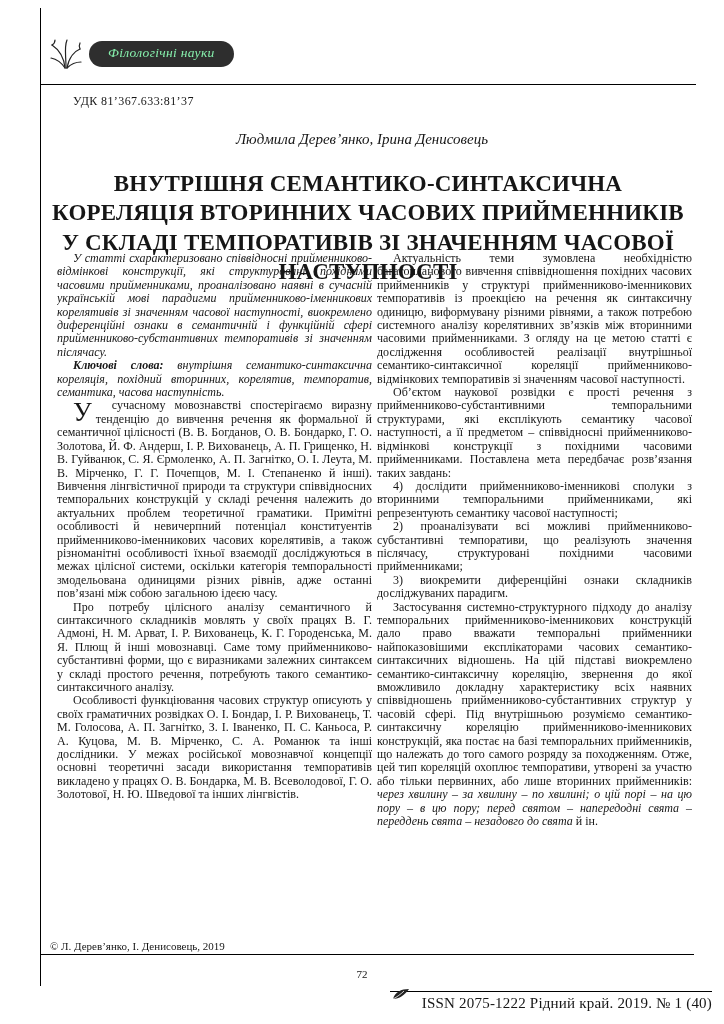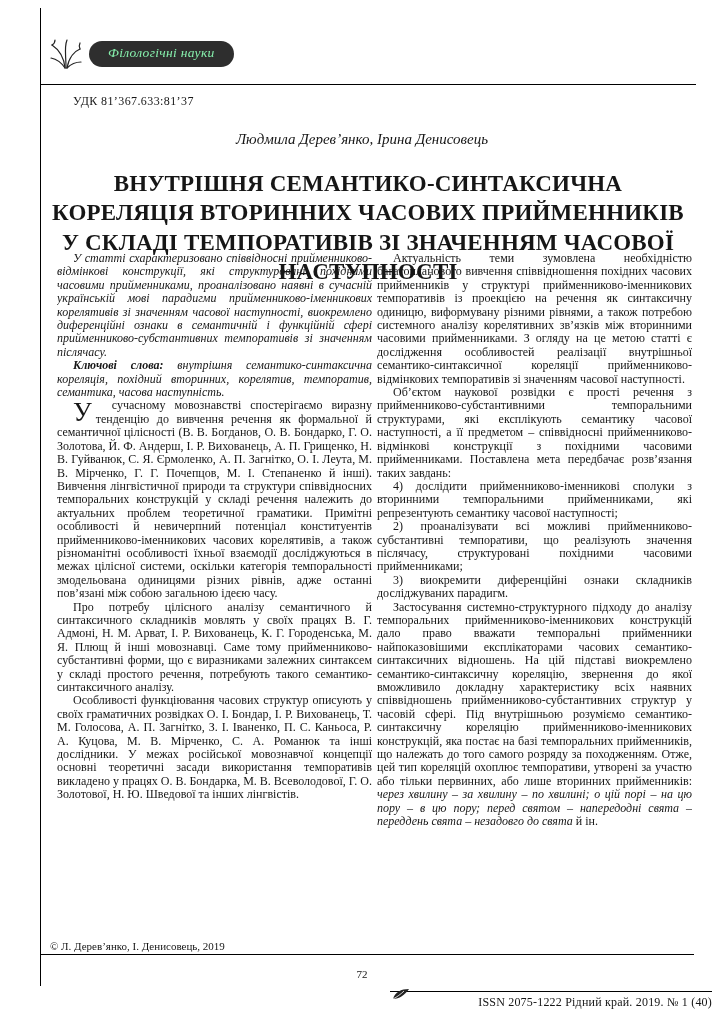--- a/index.html
+++ b/index.html
@@ -54,21 +54,21 @@
   .dropcap-p { text-indent: 0; }
   .dropcap { float: left; font-size: 26.5px; line-height: 22px; padding: 2px 4px 0 0; }
   .examples { font-style: italic; }
 
   
   .copyright { position: absolute; left: 50px; top: 940px; font-size: 11px; }
   .page-number { position: absolute; left: 0; right: 0; top: 968px; text-align: center; font-size: 11px; }
   .issn-block { position: absolute; right: 12px; top: 991px; width: 322px; }
   .issn-rule { border-top: 1.3px solid #000; position: relative; height: 0; }
   .issn-ornament { position: absolute; left: 2px; top: -6px; }
-  .issn-text { text-align: right; font-size: 12px; margin-top: 3px; letter-spacing: 0.2px; }
+  .issn-text { text-align: right; font-size: 15px; margin-top: 3px; letter-spacing: 0.2px; }
 </style>
 </head>
 <body>
 
 <div class="page">
 
   <div class="left-rule"></div>
   <div class="top-rule"></div>
 
   <header class="masthead">

